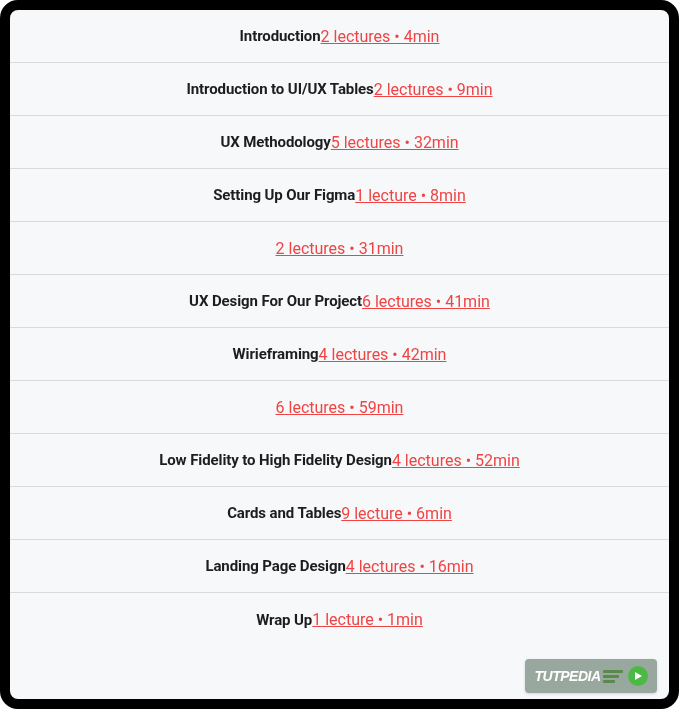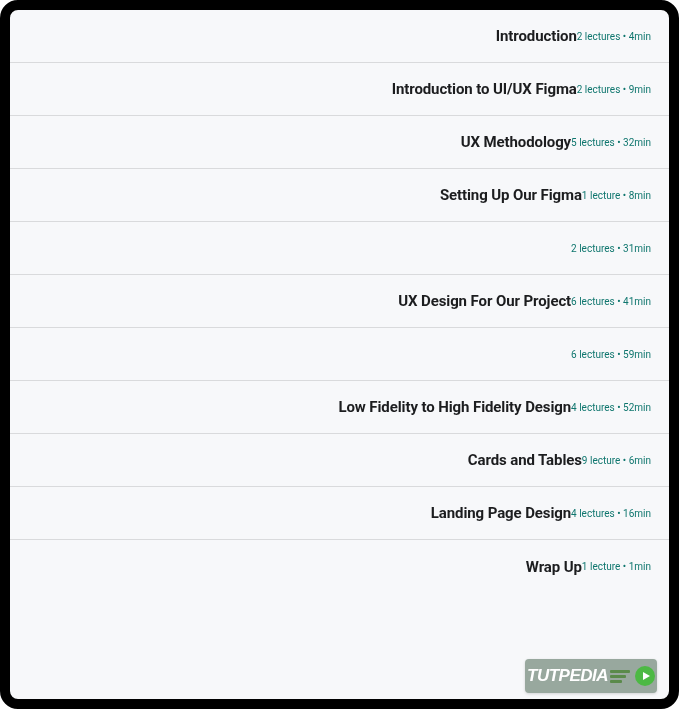--- a/index.html
+++ b/index.html
@@ -18,56 +18,57 @@
   border-radius: 18px;
   overflow: hidden;
 }
 .section-list {
   width: 100%;
   height: 100%;
 }
 .section-row {
   display: flex;
   align-items: center;
-  justify-content: flex-end;
+  justify-content: center;
   padding: 0 18px;
   height: 53px;
   border-bottom: 1px solid #d9dadc;
   cursor: pointer;
 }
 .section-row:last-child { border-bottom: none; }
 .section-title {
   font-size: 15px;
   font-weight: 700;
   color: #1c1d1f;
   letter-spacing: -0.1px;
 }
 .section-meta {
-  font-size: 10px;
+  font-size: 16px;
   font-weight: 400;
-  color: #0f766e;
+  color: #ef4444;
+  text-decoration: underline;
 }
 .watermark {
   position: absolute;
   right: 22px;
   bottom: 16px;
   width: 132px;
   height: 34px;
   background: #98a89e;
   border-radius: 4px;
   display: flex;
   align-items: center;
   justify-content: center;
   gap: 4px;
   box-shadow: 0 1px 3px rgba(0,0,0,0.15);
 }
 .watermark-text {
   font-family: Arial, sans-serif;
   font-weight: 900;
-  font-size: 17px;
+  font-size: 14px;
   color: #fff;
   letter-spacing: -0.5px;
   font-style: italic;
 }
 .watermark-lines {
   display: flex;
   flex-direction: column;
   gap: 2px;
   margin-left: -2px;
 }
@@ -100,37 +101,41 @@
 </head>
 <body>
 
 <div class="panel">
   <div class="section-list" id="section-list">
       <div class="section-row">
         <span class="section-title">Introduction</span>
         <span class="section-meta">2 lectures • 4min</span>
       </div>
       <div class="section-row">
-        <span class="section-title">Introduction to UI/UX Figma</span>
+        <span class="section-title">Introduction to UI/UX Tables</span>
         <span class="section-meta">2 lectures • 9min</span>
       </div>
       <div class="section-row">
         <span class="section-title">UX Methodology</span>
         <span class="section-meta">5 lectures • 32min</span>
       </div>
       <div class="section-row">
         <span class="section-title">Setting Up Our Figma</span>
         <span class="section-meta">1 lecture • 8min</span>
       </div>
       <div class="section-row">
         <span class="section-meta">2 lectures • 31min</span>
       </div>
       <div class="section-row">
         <span class="section-title">UX Design For Our Project</span>
         <span class="section-meta">6 lectures • 41min</span>
+      </div>
+      <div class="section-row">
+        <span class="section-title">Wirieframing</span>
+        <span class="section-meta">4 lectures • 42min</span>
       </div>
       <div class="section-row">
         <span class="section-meta">6 lectures • 59min</span>
       </div>
       <div class="section-row">
         <span class="section-title">Low Fidelity to High Fidelity Design</span>
         <span class="section-meta">4 lectures • 52min</span>
       </div>
       <div class="section-row">
         <span class="section-title">Cards and Tables</span>

